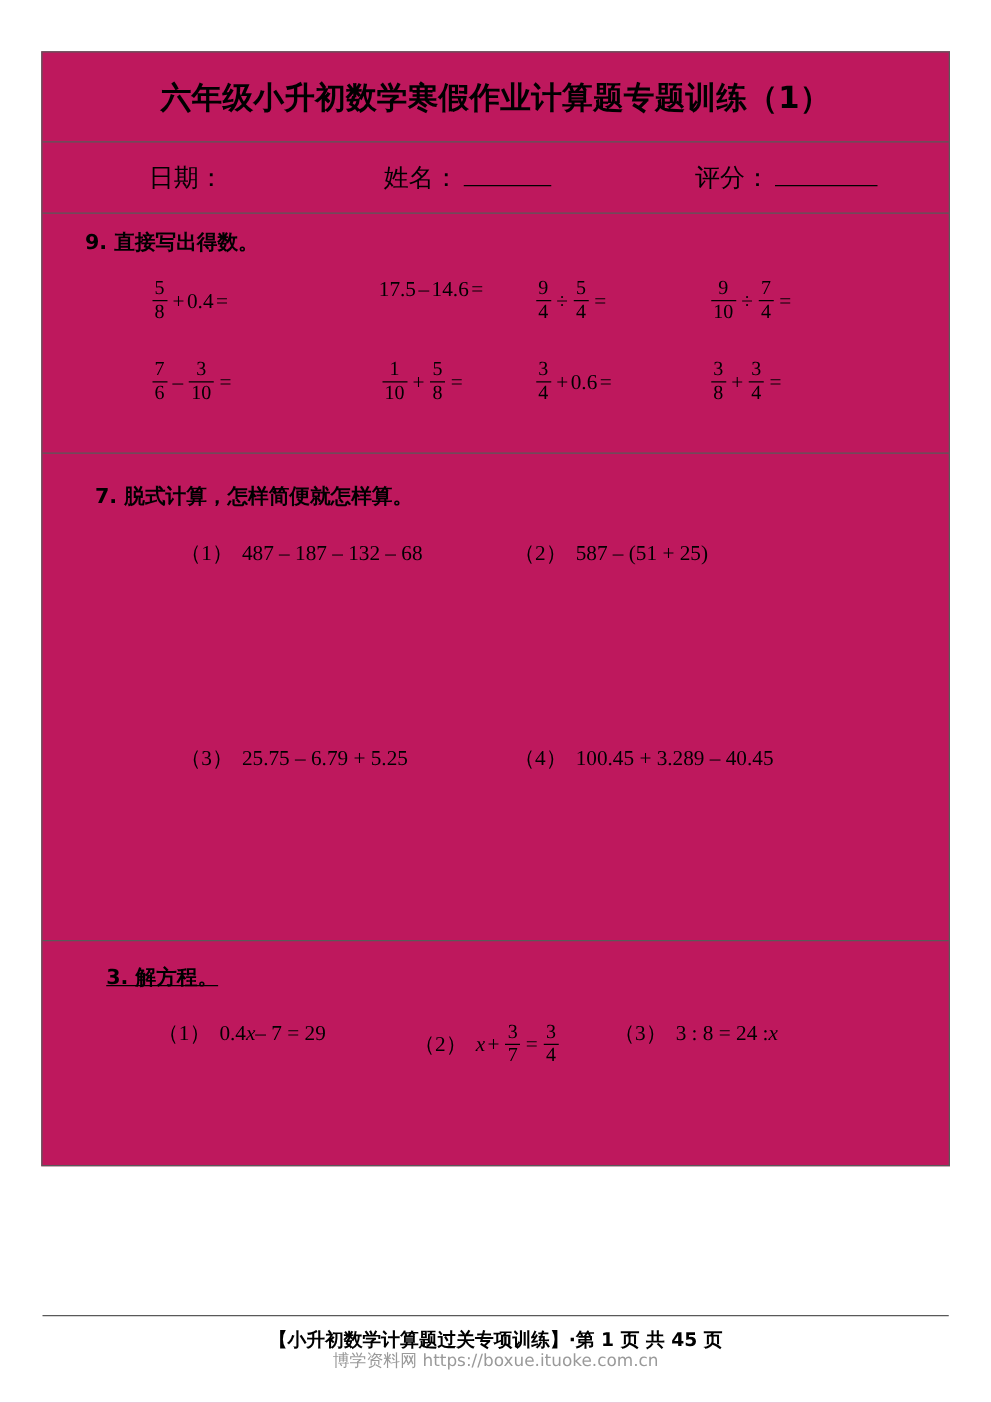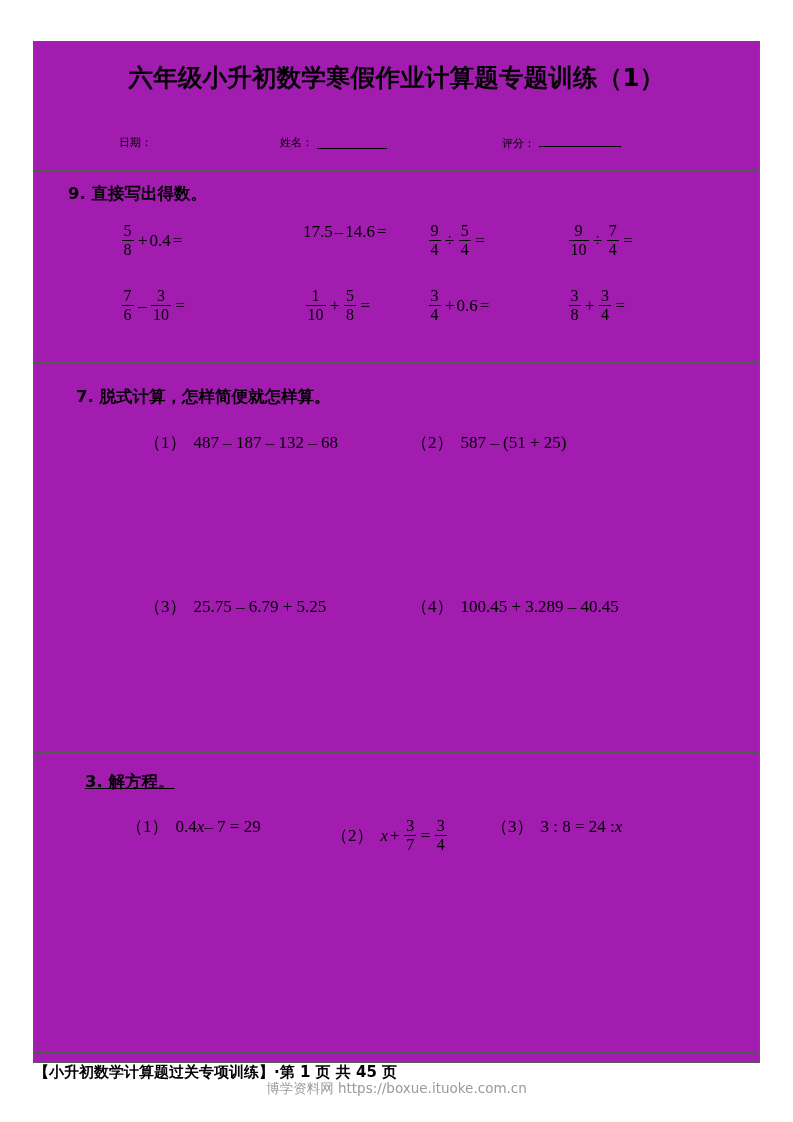--- a/index.html
+++ b/index.html
@@ -9,43 +9,43 @@
     background: #ffffff;
     font-family: "Liberation Sans", sans-serif;
   }
   body { position: relative; overflow: hidden; }
 
   .page {
     position: absolute;
     left: 33px;
     top: 41px;
     width: 727px;
-    height: 1022px;
+    height: 892px;
     border: 1.6px solid #595959;
-    background: #a21caf;
+    background: #be185d;
   }
 
   .row { border-bottom: 1.6px solid #595959; position: relative; }
   .row:last-child { border-bottom: none; }
 
   
   .title-row { height: 72px; display: flex; align-items: center; justify-content: center; }
   .title {
     font-family: "DejaVu Sans", "Liberation Sans", sans-serif;
     font-size: 24.5px;
     font-weight: bold;
     letter-spacing: 0.2px;
     color: #000;
     white-space: nowrap;
   }
 
   .info-row { height: 57px; display: flex; align-items: center; }
   .info-item {
     font-family: Liberation Serif, serif;
-    font-size: 11px;
+    font-size: 20px;
     color: #000;
     display: flex;
     align-items: baseline;
     white-space: nowrap;
   }
   .info-date  { margin-left: 85px; }
   .info-name  { margin-left: 128px; align-items: center; }
   .info-score { margin-left: 115px; }
   .blank-line {
     display: inline-block;
@@ -121,21 +121,21 @@
   .s3c2 { left: 297px; }
   .s3c3 { left: 457px; }
 
   .plabel { margin-right: 7px; }
 
   
   .footer-text {
     position: absolute;
     left: 0; right: 0;
     top: 10px;
-    text-align: left;
+    text-align: center;
     font-family: "DejaVu Sans", "Liberation Sans", sans-serif;
     font-size: 15px;
     font-weight: bold;
     color: #000;
     white-space: nowrap;
   }
 
   .watermark {
     position: absolute;
     left: 0;

